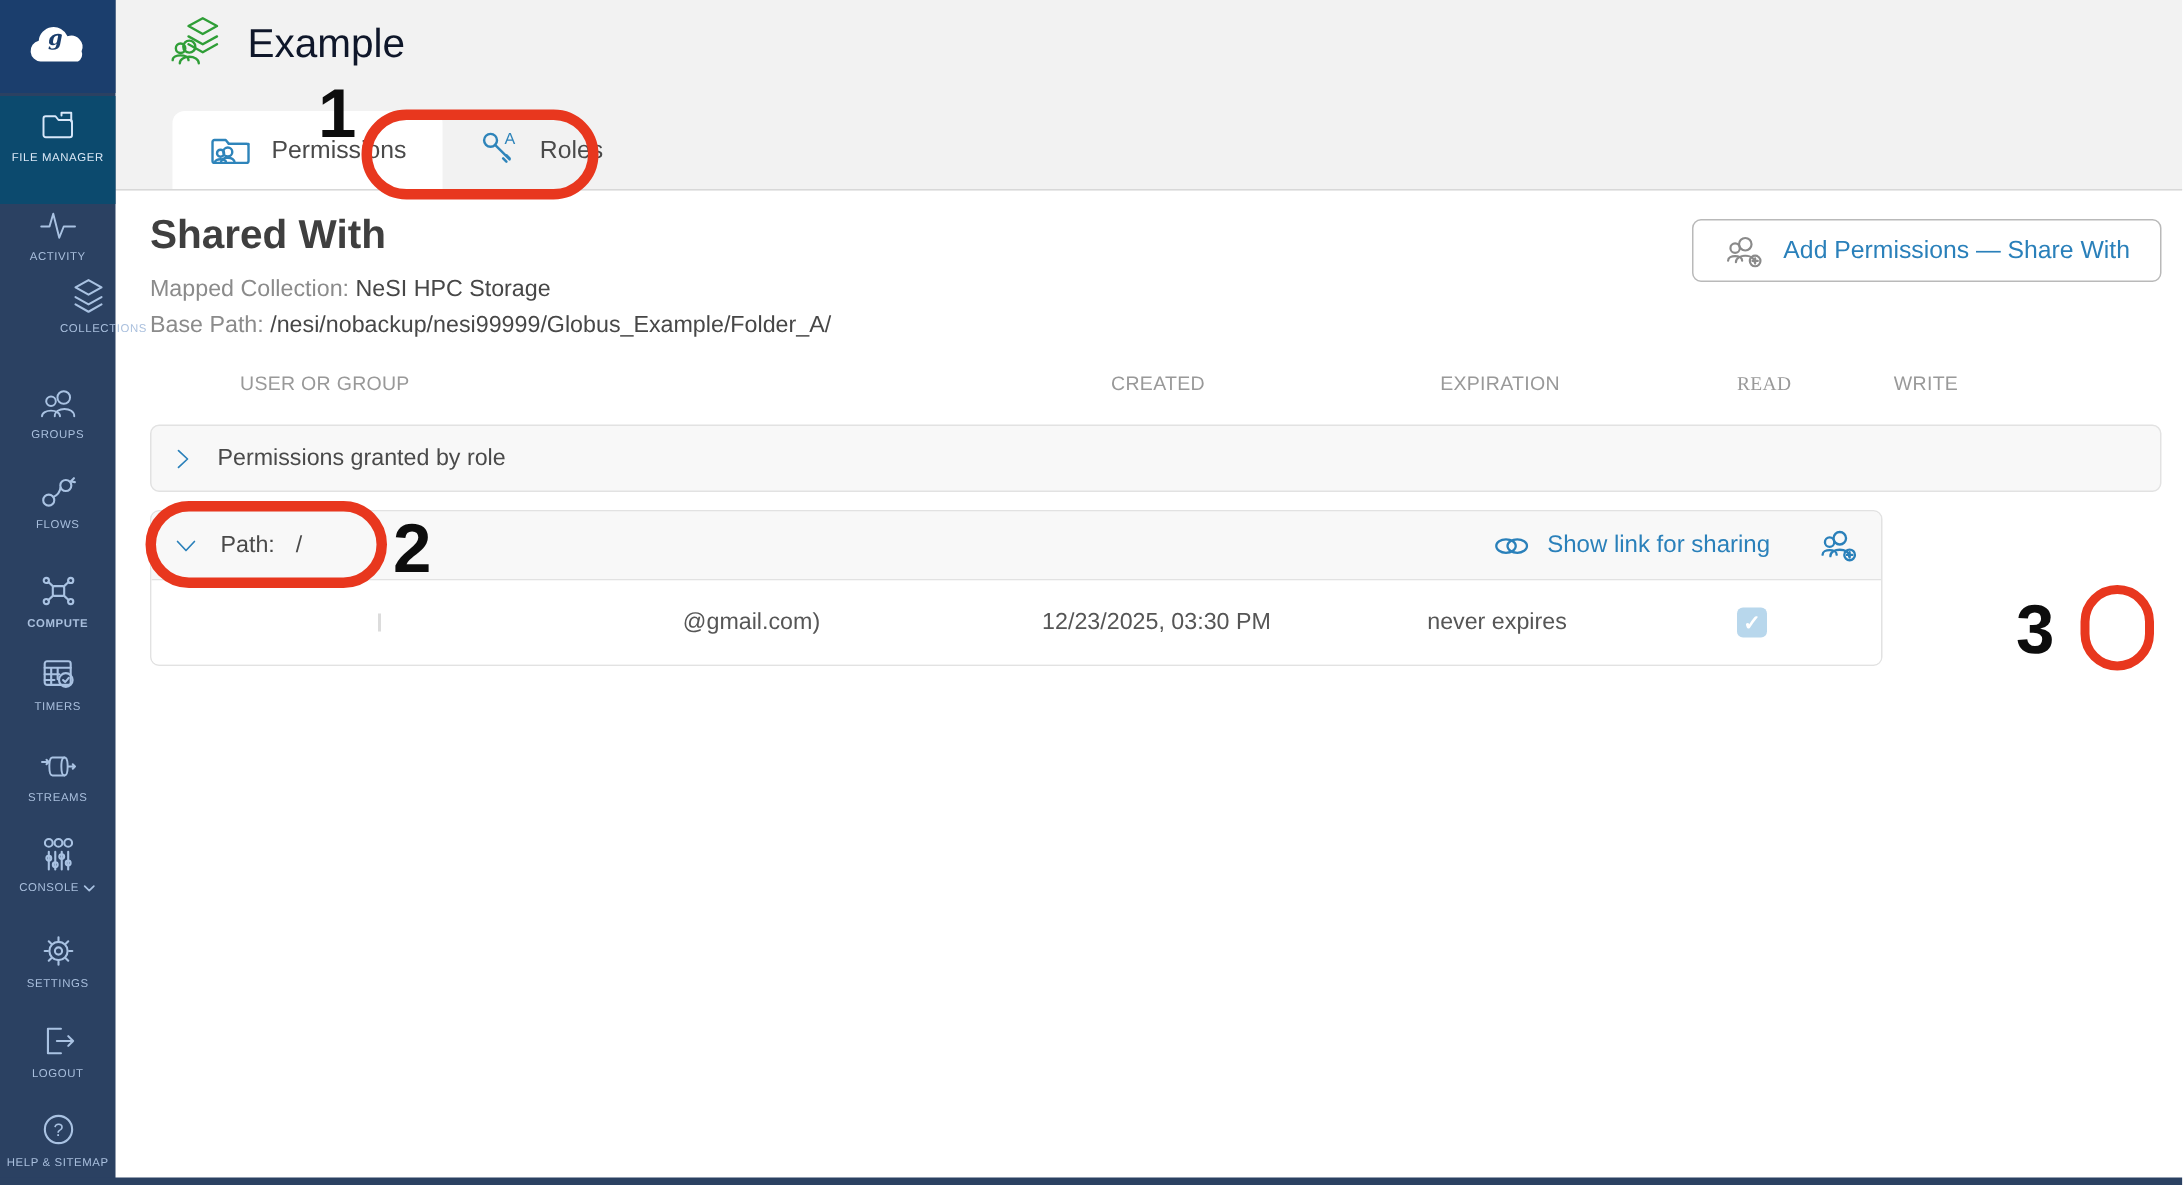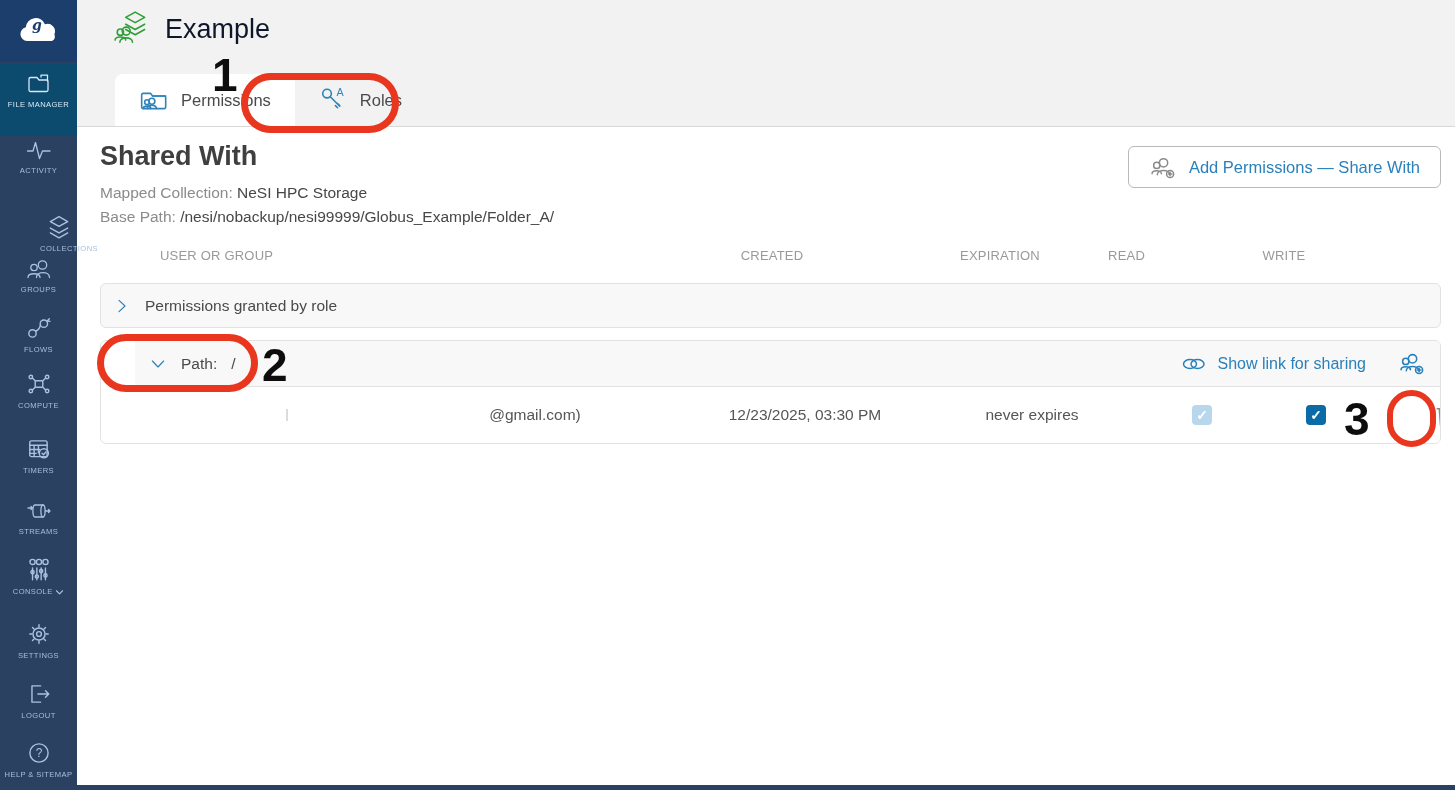--- a/index.html
+++ b/index.html
@@ -38,28 +38,28 @@
 
   .add-perm-btn { position:absolute; right:14px; top:18px; height:42px; display:flex; align-items:center; gap:12px;
     padding:0 20px; background:#fff; border:1px solid #b9b9b9; border-radius:6px; font-size:16.5px; color:#2a80ba; cursor:pointer; }
   .gicon { stroke:#8a8a8a; fill:none; stroke-width:1.4; stroke-linecap:round; stroke-linejoin:round; }
   .bicon { stroke:#2a80ba; fill:none; stroke-width:1.5; stroke-linecap:round; stroke-linejoin:round; }
 
   .col-head { position:absolute; top:120px; font-size:13px; color:#999; letter-spacing:.2px; }
   .ch-user { left:83px; }
   .ch-created { left:615px; width:160px; text-align:center; }
   .ch-exp { left:863px; width:120px; text-align:center; }
-  .ch-read { left:1008px; width:60px; text-align:right; }
+  .ch-read { left:1081px; width:60px; text-align:left;font-family:Liberation Serif, serif; }
   .ch-write { left:1177px; width:60px; text-align:center; }
 
   .role-row { position:absolute; left:23px; top:155px; width:1341px; height:45px; background:#f8f8f8;
     border:1px solid #e2e2e2; border-radius:6px; display:flex; align-items:center; gap:14px; padding:4px 12px; cursor:pointer; }
   .role-row .txt { font-size:15.5px; color:#4a4a4a; }
 
-  .path-section { position:absolute; left:23px; top:212px; width:1341px; border:1px solid #e2e2e2; border-radius:6px; overflow:hidden;padding-left:34px; }
+  .path-section { position:absolute; left:23px; top:212px; width:1155px; border:1px solid #e2e2e2; border-radius:6px; overflow:hidden; }
   .path-head { height:46px; background:#f8f8f8; border-bottom:1px solid #e2e2e2; display:flex; align-items:center; padding:0 14px; }
   .path-head .txt { font-size:15.5px; color:#4a4a4a; margin-left:14px; }
   .path-head .slash { font-size:15.5px; color:#4a4a4a; margin-left:14px; }
   .path-head .spacer { flex:1; }
   .show-link { display:flex; align-items:center; gap:10px; color:#2a80ba; font-size:16px; cursor:pointer; }
   .add-people-inline { margin-left:32px; cursor:pointer; display:flex; align-items:center; }
 
   .perm-row { position:relative; height:56px; background:#fff; }
   .cell { position:absolute; top:0; height:56px; display:flex; align-items:center; justify-content:center; font-size:15.5px; color:#565656; }
   .c-user { left:150px; width:500px; }
@@ -108,21 +108,21 @@
       <span class="lbl">FILE MANAGER</span>
     </div>
 
     <div class="side-item" style="top:138px;">
       <svg width="26" height="24" viewBox="0 0 26 24">
         <path class="sicon" d="M1.5 13 h5.5 l2.5-8.5 4 16 3-7.5 h7.5"></path>
       </svg>
       <span class="lbl">ACTIVITY</span>
     </div>
 
-    <div class="side-item" style="top:214px;padding-left:40px;">
+    <div class="side-item" style="top:184px;padding-left:40px;">
       <svg width="26" height="26" viewBox="0 0 24 24">
         <path class="sicon" d="M12 2.5 l8 4.5 -8 4.5 -8-4.5 z"></path>
         <path class="sicon" d="M4 13 l8 4.5 8-4.5"></path>
         <path class="sicon" d="M4 17.5 l8 4.5 8-4.5"></path>
       </svg>
       <span class="lbl">COLLECTIONS</span>
     </div>
 
     <div class="side-item" style="top:257px;">
       <svg width="28" height="24" viewBox="0 0 28 24">
@@ -137,21 +137,21 @@
     <div class="side-item" style="top:315px;">
       <svg width="26" height="26" viewBox="0 0 24 24">
         <circle class="sicon" cx="6" cy="17" r="3.4"></circle>
         <circle class="sicon" cx="16.5" cy="8" r="3.4"></circle>
         <path class="sicon" d="M9 15 c3.5-1.5 4-4 4.3-5.8"></path>
         <path class="sicon" d="M19.5 5.5 l2-2 m-2 2 l2.6 .4"></path>
       </svg>
       <span class="lbl">FLOWS</span>
     </div>
 
-    <div class="side-item" style="top:371px;">
+    <div class="side-item" style="top:381px;font-weight:bold;">
       <svg width="28" height="26" viewBox="0 0 24 24">
         <rect class="sicon" x="8.5" y="9" width="7" height="6" rx="1"></rect>
         <path class="sicon" d="M8.5 9 L5.8 6.5 M15.5 9 l2.7-2.5 M8.5 15 l-2.7 2.5 M15.5 15 l2.7 2.5"></path>
         <circle class="sicon" cx="4.5" cy="5.5" r="1.6"></circle>
         <circle class="sicon" cx="19.5" cy="5.5" r="1.6"></circle>
         <circle class="sicon" cx="4.5" cy="18.5" r="1.6"></circle>
         <circle class="sicon" cx="19.5" cy="18.5" r="1.6"></circle>
       </svg>
       <span class="lbl">COMPUTE</span>
     </div>

